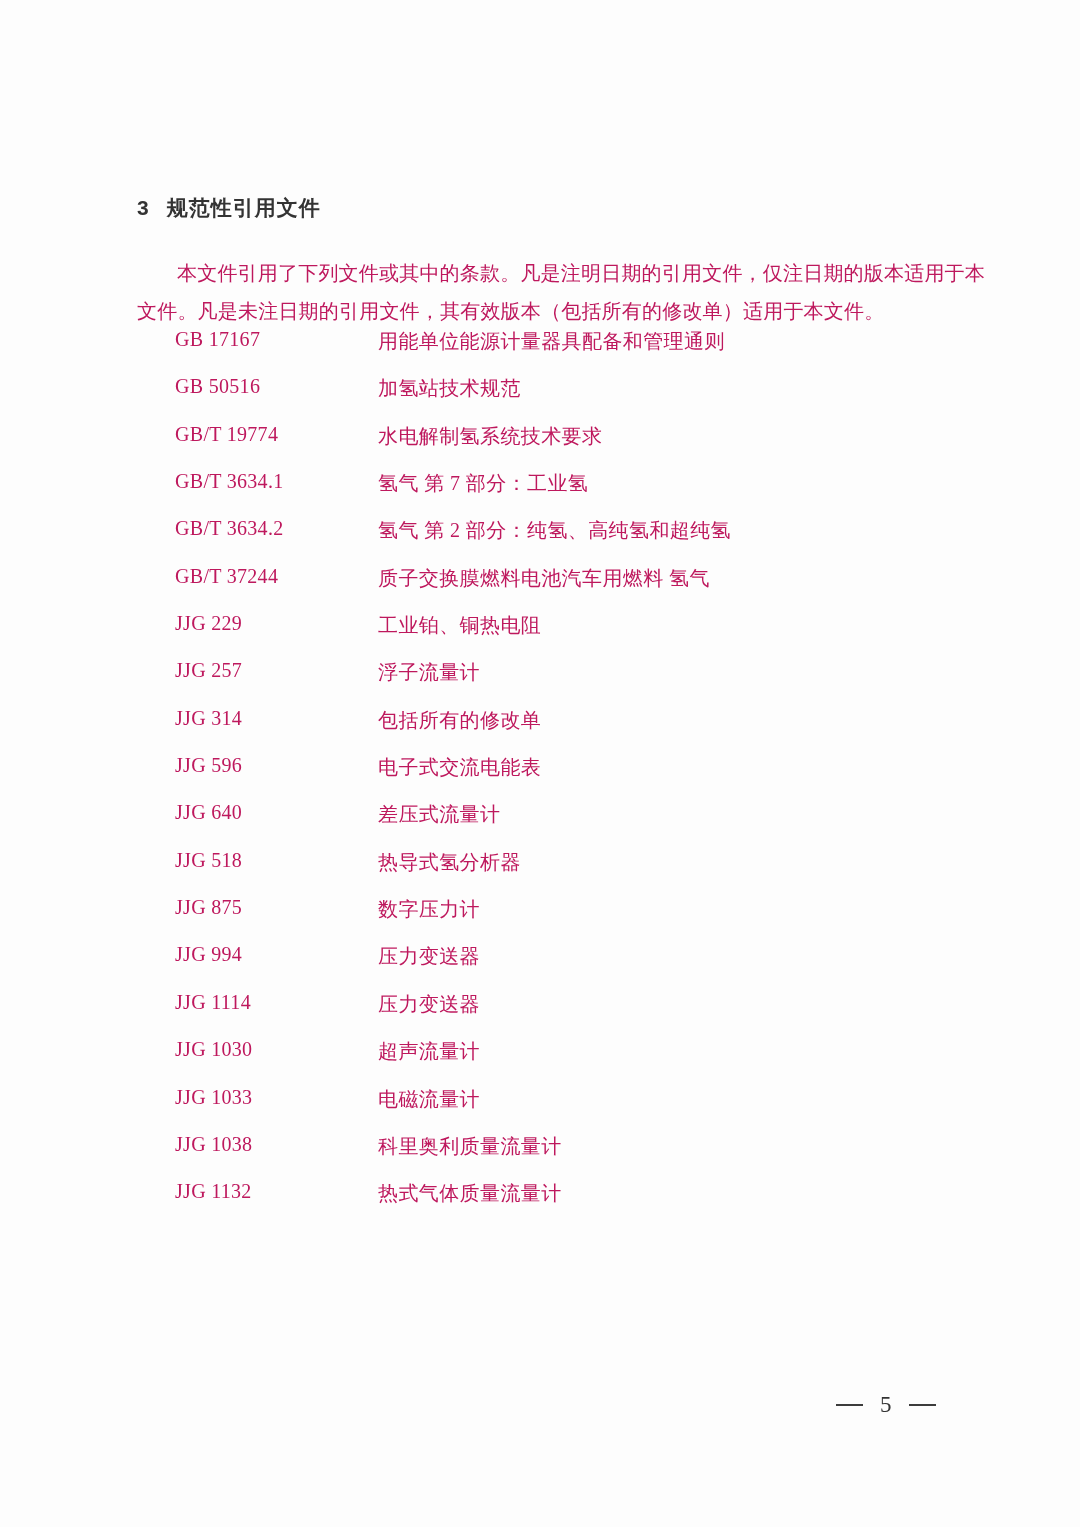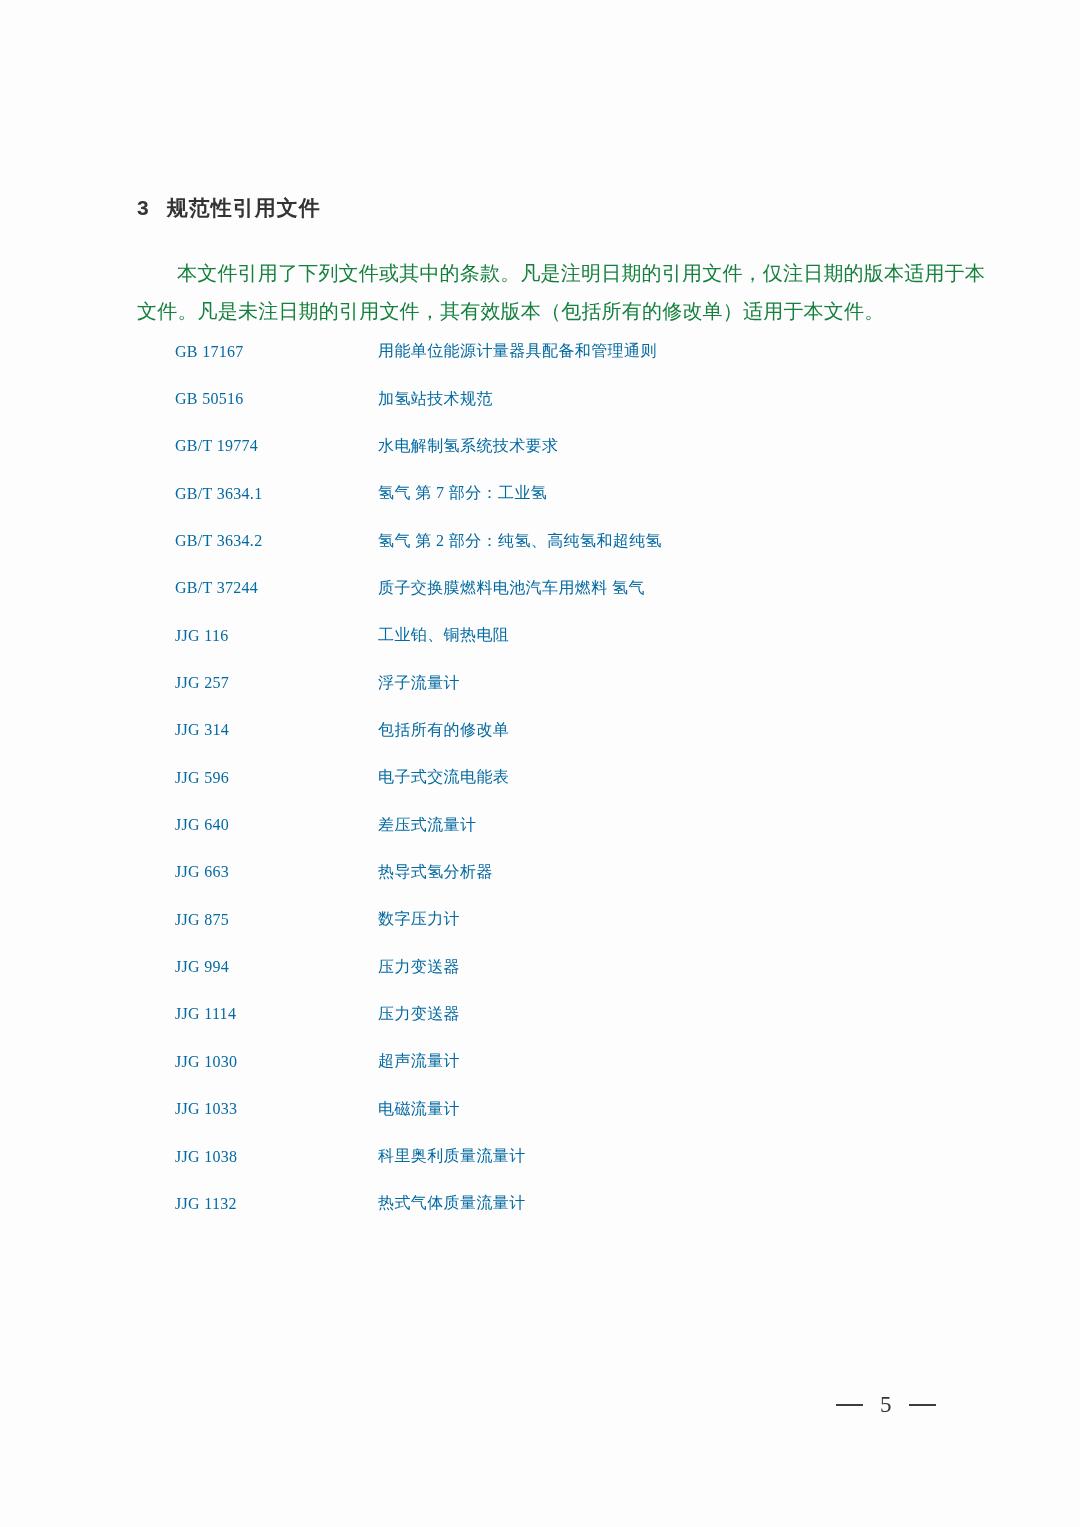--- a/index.html
+++ b/index.html
@@ -26,37 +26,36 @@
     margin-top: 12px;
   }
   .section-heading .sec-num { margin-right: 17px; }
   .intro {
     position: absolute;
     left: 137px;
     top: 254px;
     width: 812px;
     font-size: 20px;
     line-height: 38px;
-    color: #15803d;
+    color: #be185d;
     letter-spacing: 0.2px;
   }
   .intro .line { white-space: nowrap; }
   .intro .line.indented { text-indent: 40px; }
   .ref-list {
     position: absolute;
     left: 175px;
     top: 328px;
     width: 780px;
   }
   .ref-row {
     display: flex;
-    align-items: center;
     height: 47.35px;
-    font-size: 16px;
-    color: #0369a1;
+    font-size: 20px;
+    color: #be185d;
   }
   .ref-code {
     width: 203px;
     flex: 0 0 203px;
     letter-spacing: 0.3px;
     white-space: nowrap;
   }
   .ref-title {
     white-space: nowrap;
     letter-spacing: 0.4px;
@@ -122,21 +121,21 @@
       <span class="ref-code">GB/T 3634.2</span>
       <span class="ref-title">氢气 第 2 部分：纯氢、高纯氢和超纯氢</span>
     </div>
 
     <div class="ref-row">
       <span class="ref-code">GB/T 37244</span>
       <span class="ref-title">质子交换膜燃料电池汽车用燃料 氢气</span>
     </div>
 
     <div class="ref-row">
-      <span class="ref-code">JJG 116</span>
+      <span class="ref-code">JJG 229</span>
       <span class="ref-title">工业铂、铜热电阻</span>
     </div>
 
     <div class="ref-row">
       <span class="ref-code">JJG 257</span>
       <span class="ref-title">浮子流量计</span>
     </div>
 
 
     <div class="ref-row">
@@ -148,21 +147,21 @@
       <span class="ref-code">JJG 596</span>
       <span class="ref-title">电子式交流电能表</span>
     </div>
 
     <div class="ref-row">
       <span class="ref-code">JJG 640</span>
       <span class="ref-title">差压式流量计</span>
     </div>
 
     <div class="ref-row">
-      <span class="ref-code">JJG 663</span>
+      <span class="ref-code">JJG 518</span>
       <span class="ref-title">热导式氢分析器</span>
     </div>
 
     <div class="ref-row">
       <span class="ref-code">JJG 875</span>
       <span class="ref-title">数字压力计</span>
     </div>
 
     <div class="ref-row">
       <span class="ref-code">JJG 994</span>

